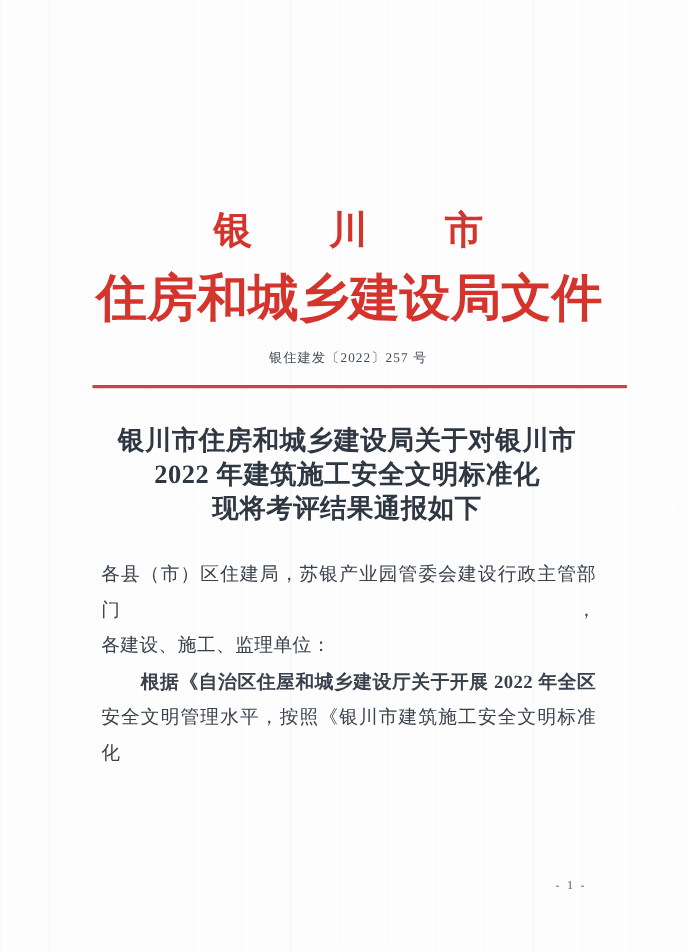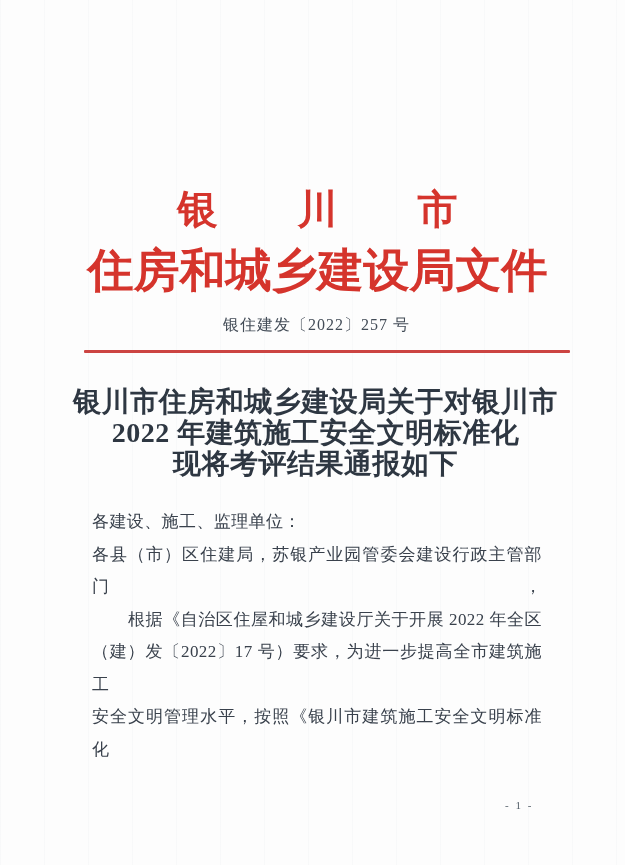--- a/index.html
+++ b/index.html
@@ -30,21 +30,21 @@
   .letterhead {
     position: absolute;
     top: 0;
     left: 0;
     right: 0;
     text-align: center;
   }
 
   .city-line {
     margin-top: 188px;
-    font-size: 40px;
+    font-size: 35px;
     font-weight: bold;
     color: #d5342c;
     line-height: 44px;
     white-space: nowrap;
   }
   .city-line .spaced {
     letter-spacing: 2em;
     margin-right: -2em; 
     padding-left: 0.25em;
   }
@@ -54,21 +54,21 @@
     font-size: 46px;
     font-weight: bold;
     color: #d5342c;
     line-height: 54px;
     white-space: nowrap;
     padding-left: 10px;
   }
 
   .doc-number {
     margin-top: 16px;
-    font-size: 16px;
+    font-size: 12px;
     color: #434c57;
     line-height: 22px;
     letter-spacing: 1px;
     padding-left: 8px;
   }
 
   .red-rule {
     position: absolute;
     top: 350px;
     left: 84px;
@@ -77,21 +77,21 @@
     background: #cc4442;
     border-radius: 1px;
   }
 
   .doc-title {
     position: absolute;
     top: 386px;
     left: 0;
     right: 0;
     text-align: center;
-    font-size: 28px;
+    font-size: 24px;
     font-weight: bold;
     color: #2e3742;
     line-height: 31px;
     letter-spacing: 0.5px;
     padding-left: 6px;
   }
 
   .body-text {
     position: absolute;
     top: 506px;
@@ -107,20 +107,21 @@
     text-align: justify;
     white-space: nowrap;
   }
   .body-line.fill {
     white-space: normal;
     text-align: justify;
     text-align-last: justify;
   }
   .body-line.indent {
     text-indent: 36px;
+    font-weight: bold;
   }
 
   .page-number {
     position: absolute;
     top: 799px;
     left: 505px;
     font-size: 11px;
     color: #55606a;
     letter-spacing: 2px;
   }
@@ -140,22 +141,21 @@
 
   <div class="red-rule"></div>
 
   <div class="doc-title">
     <div>银川市住房和城乡建设局关于对银川市</div>
     <div>2022 年建筑施工安全文明标准化</div>
     <div>现将考评结果通报如下</div>
   </div>
 
   <div class="body-text">
+    <div class="body-line fill">各县（市）区住建局，苏银产业园管委会建设行政主管部门，</div>
     <div class="body-line">各建设、施工、监理单位：</div>
-    <div class="body-line fill">各县（市）区住建局，苏银产业园管委会建设行政主管部门，</div>
     <div class="body-line fill indent">根据《自治区住屋和城乡建设厅关于开展 2022 年全区</div>
-    <div class="body-line fill">（建）发〔2022〕17 号）要求，为进一步提高全市建筑施工</div>
     <div class="body-line fill">安全文明管理水平，按照《银川市建筑施工安全文明标准化</div>
   </div>
 
   <div class="page-number">- 1 -</div>
 
 </div>
 
 </body></html>

